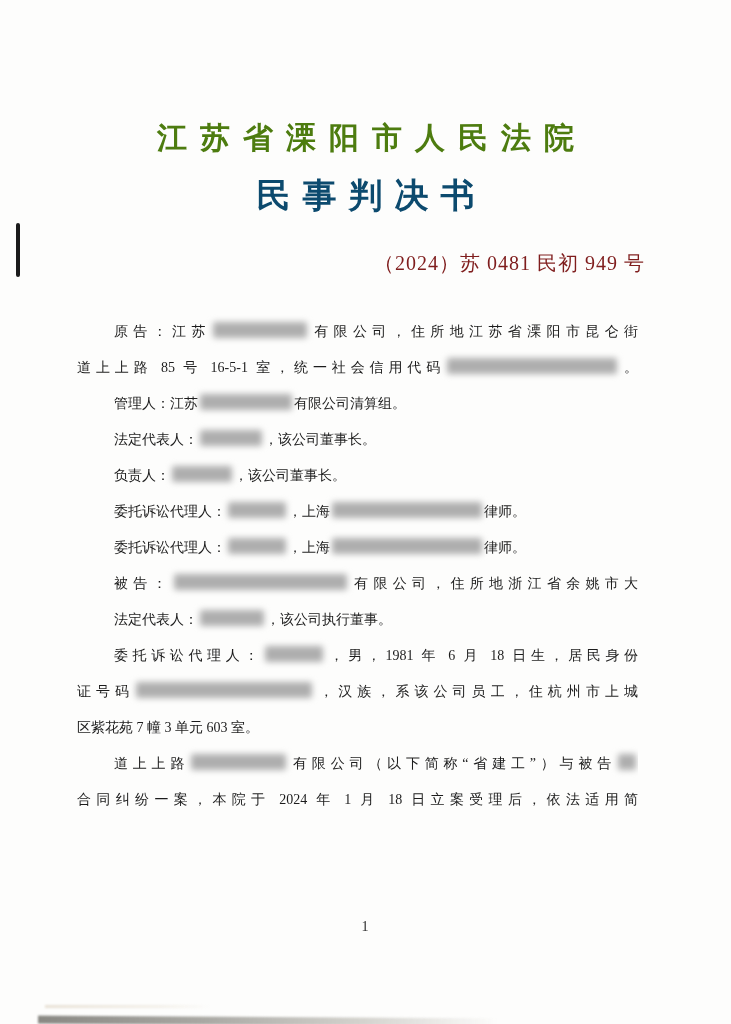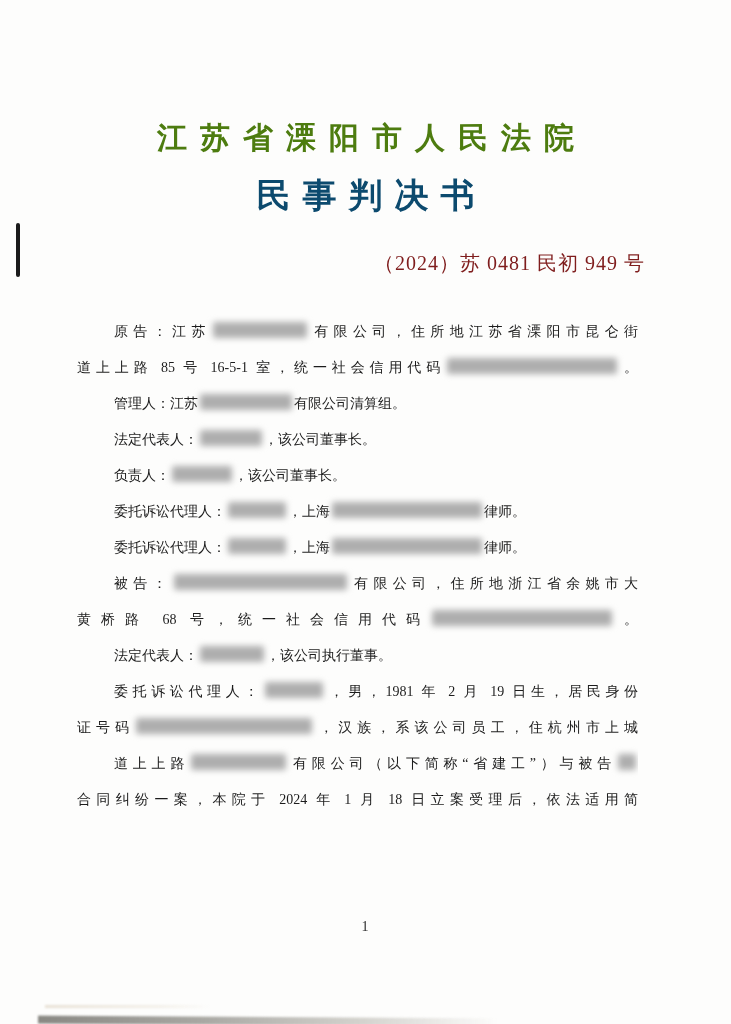--- a/index.html
+++ b/index.html
@@ -90,24 +90,24 @@
 
   <div class="doc-body">
       <div class="doc-line indent justify"><span>原告：江苏</span><span class="redacted" style="width: 94px;"></span><span>有限公司，住所地江苏省溧阳市昆仑街</span></div>
       <div class="doc-line justify"><span>道上上路 85 号 16-5-1 室，统一社会信用代码</span><span class="redacted" style="width: 170px;"></span><span>。</span></div>
       <div class="doc-line indent"><span>管理人：江苏</span><span class="redacted" style="width: 92px;"></span><span>有限公司清算组。</span></div>
       <div class="doc-line indent"><span>法定代表人：</span><span class="redacted" style="width: 62px;"></span><span>，该公司董事长。</span></div>
       <div class="doc-line indent"><span>负责人：</span><span class="redacted" style="width: 60px;"></span><span>，该公司董事长。</span></div>
       <div class="doc-line indent"><span>委托诉讼代理人：</span><span class="redacted" style="width: 58px;"></span><span>，上海</span><span class="redacted" style="width: 150px;"></span><span>律师。</span></div>
       <div class="doc-line indent"><span>委托诉讼代理人：</span><span class="redacted" style="width: 58px;"></span><span>，上海</span><span class="redacted" style="width: 150px;"></span><span>律师。</span></div>
       <div class="doc-line indent justify"><span>被告：</span><span class="redacted" style="width: 173px;"></span><span>有限公司，住所地浙江省余姚市大</span></div>
-      <div class="doc-line justify"><span>黄桥路 68 号，统一社会信用代码</span><span class="redacted" style="width: 180px;"></span><span>。</span></div>
       <div class="doc-line indent"><span>法定代表人：</span><span class="redacted" style="width: 64px;"></span><span>，该公司执行董事。</span></div>
-      <div class="doc-line indent justify"><span>委托诉讼代理人：</span><span class="redacted" style="width: 58px;"></span><span>，男，1981 年 2 月 19 日生，居民身份</span></div>
+      <div class="doc-line indent justify"><span>委托诉讼代理人：</span><span class="redacted" style="width: 58px;"></span><span>，男，1981 年 6 月 18 日生，居民身份</span></div>
       <div class="doc-line justify"><span>证号码</span><span class="redacted" style="width: 176px;"></span><span>，汉族，系该公司员工，住杭州市上城</span></div>
+      <div class="doc-line"><span>区紫花苑 7 幢 3 单元 603 室。</span></div>
       <div class="doc-line indent justify"><span>道上上路</span><span class="redacted" style="width: 95px;"></span><span>有限公司（以下简称“省建工”）与被告</span><span class="redacted" style="width: 18px;"></span></div>
       <div class="doc-line justify"><span>合同纠纷一案，本院于 2024 年 1 月 18 日立案受理后，依法适用简</span></div>
     </div>
 
   <div class="page-number">1</div>
 
   <div class="scan-smudge-top"></div>
   <div class="scan-shadow-bottom"></div>
 </div>
 

